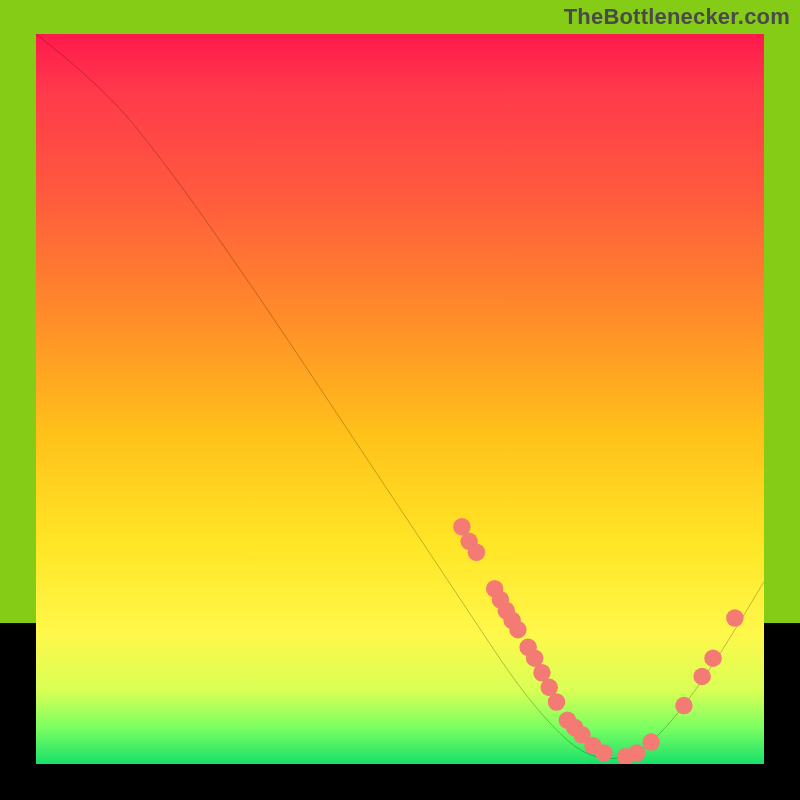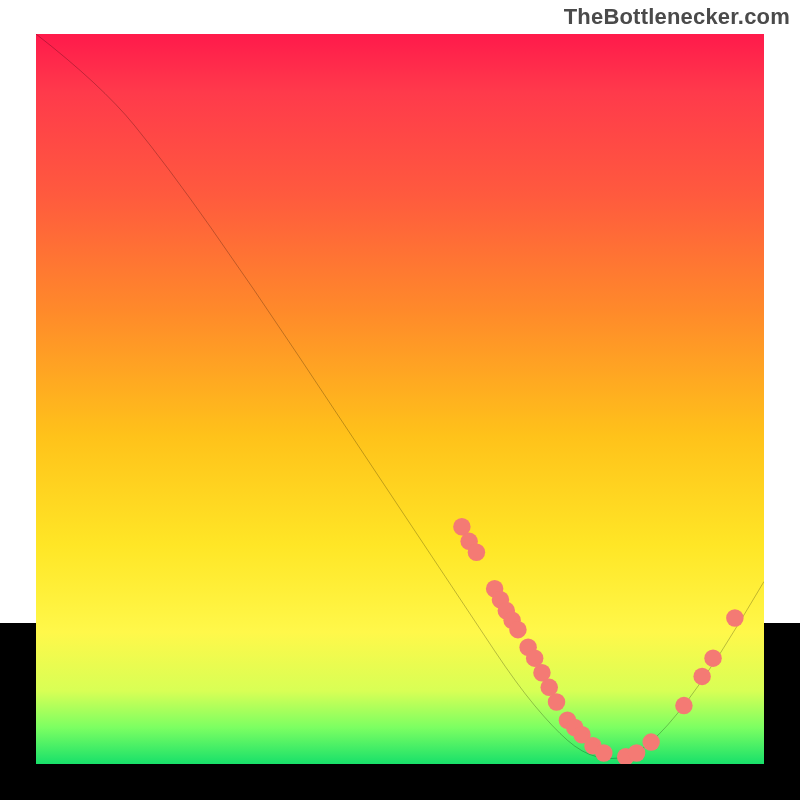--- a/index.html
+++ b/index.html
@@ -8,21 +8,21 @@
     width: 800px;
     height: 800px;
     background: #000;
     font-family: Arial, Helvetica, sans-serif;
     overflow: hidden;
   }
   .frame {
     position: relative;
     width: 800px;
     height: 623px;
-    background: #ffffff;
+    background: #84cc16;
   }
   .attribution {
     position: absolute;
     top: 4px;
     right: 10px;
     color: #4a4a4a;
     font-size: 22px;
     font-weight: bold;
     letter-spacing: 0.2px;
   }

